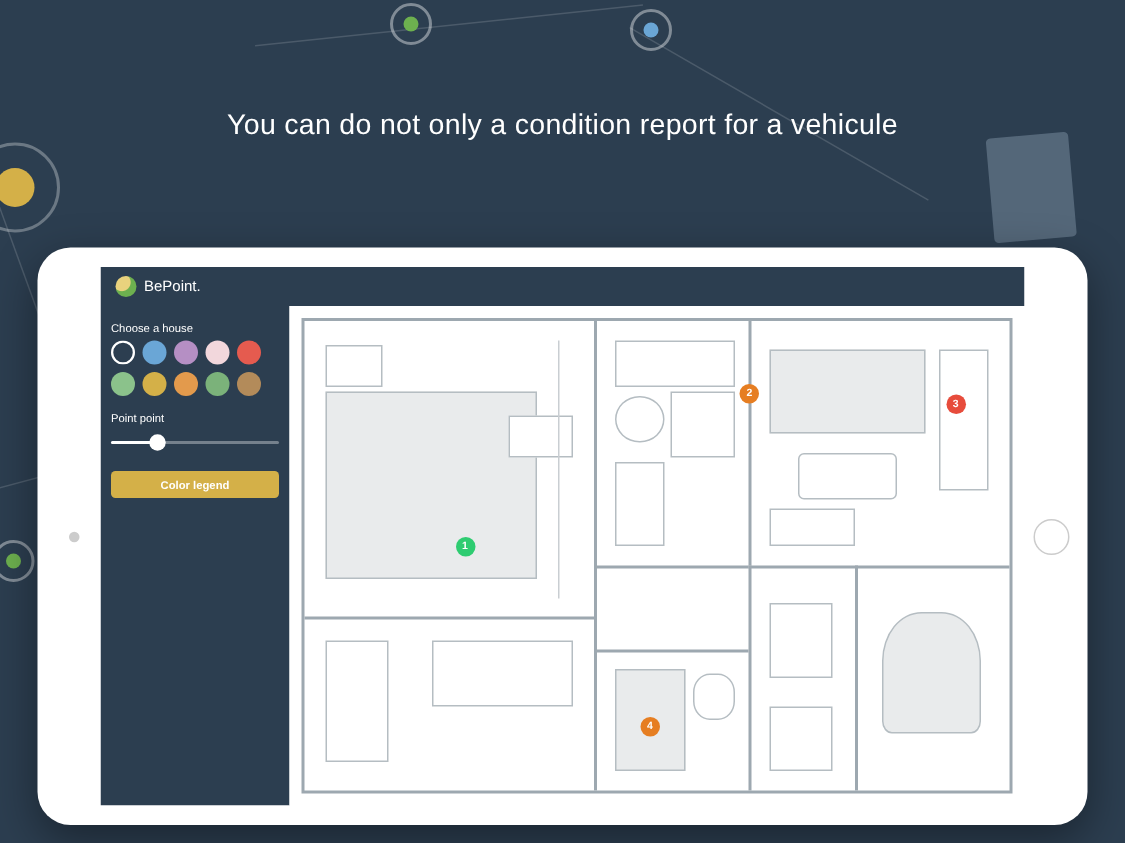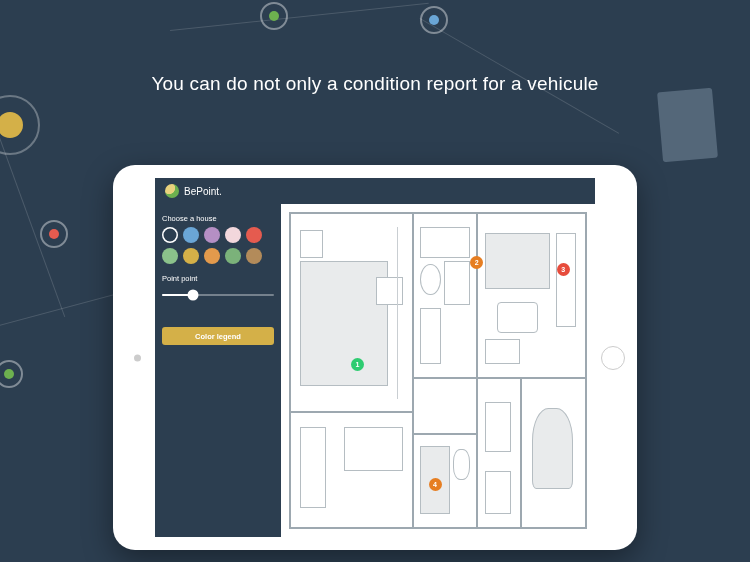--- a/index.html
+++ b/index.html
@@ -10,21 +10,21 @@
 .bg-line { position: absolute; border-top: 1px solid rgba(255,255,255,0.15); transform-origin: 0 0; }
 .bg-node { position: absolute; border-radius: 50%; }
 .bg-node.sm { width: 28px; height: 28px; border: 2px solid rgba(255,255,255,0.4); }
 .bg-node.sm::after { content:''; position:absolute; inset:7px; border-radius:50%; }
 .bg-doc { position:absolute; top: 90px; right: 35px; width: 55px; height: 70px; background: rgba(180,200,220,0.3); border-radius: 3px; transform: rotate(-5deg); }
 
 
 .promo { position: absolute; top: 38px; left: 0; right: 0; text-align: center; color: #fff; font-size: 19px; font-weight: 300; line-height: 1.3; letter-spacing: 0.2px; margin-top: 34px; }
 
 
-.tablet { position: absolute; top: 165px; left: 50%; transform: translateX(-50%); width: 524px; height: 385px; background: #fff; border-radius: 22px; box-shadow: 0 10px 30px rgba(0,0,0,0.4); padding: 13px 42px; display:flex; }
+.tablet { position: absolute; top: 165px; left: 50%; transform: translateX(-50%); width: 700px; height: 385px; background: #fff; border-radius: 22px; box-shadow: 0 10px 30px rgba(0,0,0,0.4); padding: 13px 42px; display:flex; }
 .tablet::before { content:''; position:absolute; left:21px; top:50%; width:7px; height:7px; border-radius:50%; background:#ccc; transform:translateY(-50%); }
 .tablet::after { content:''; position:absolute; right:12px; top:50%; width:22px; height:22px; border-radius:50%; border:1.5px solid #ccc; transform:translateY(-50%); }
 
 .screen { flex:1; background:#fff; display:flex; flex-direction:column; overflow:hidden; }
 
 
 .brand-bar { height: 26px; background:#2c3e50; display:flex; align-items:center; padding:0 10px; gap:5px; }
 .brand-logo { width:14px; height:14px; border-radius:50%; background: radial-gradient(circle at 30% 30%, #e9d27d 40%, #6db04f 45%); }
 .brand-name { color:#fff; font-size:10px; font-weight:500; }
 
@@ -40,21 +40,21 @@
 
 .sidebar { width: 126px; background:#2c3e50; padding:8px 7px; display:flex; flex-direction:column; }
 .side-label { color:#fff; font-size:7.5px; margin: 2px 0 4px; }
 .swatch-grid { display:flex; flex-wrap:wrap; gap:5px; margin-bottom:8px; }
 .swatch { width:16px; height:16px; border-radius:50%; cursor:pointer; }
 .swatch.sel { box-shadow: 0 0 0 1.5px #fff inset, 0 0 0 2px #2c3e50 inset; }
 .slider-row { display:flex; align-items:center; height:16px; margin:0 0 8px; }
 .slider-track { flex:1; height:2px; background:rgba(255,255,255,0.35); border-radius:1px; position:relative; }
 .slider-fill { position:absolute; left:0; top:0; bottom:0; width:28%; background:#fff; border-radius:1px; }
 .slider-thumb { position:absolute; left:28%; top:50%; transform:translate(-50%,-50%); width:11px; height:11px; border-radius:50%; background:#fff; }
-.side-btn { border:none; border-radius:3px; font-size:7.5px; font-weight:600; padding:4.5px 0; margin:16px 0; cursor:pointer; }
+.side-btn { border:none; border-radius:3px; font-size:7.5px; font-weight:600; padding:4.5px 0; margin:3px 0; cursor:pointer; }
 .side-btn.yellow { background:#d4b048; color:#fff; }
 .side-btn.white { background:#fff; color:#2c3e50; border:1px solid #2c3e50; }
 .side-btn.blue { background:#7b95b8; color:#fff; }
 .side-spacer { flex:1; }
 
 
 .canvas { flex:1; background:#fff; position:relative; padding:8px; }
 .plan-outer { position:absolute; inset:8px; border:2px solid #9da8b0; }
 .wall { position:absolute; background:#9da8b0; }
 .line { position:absolute; background:#c9ced2; }

